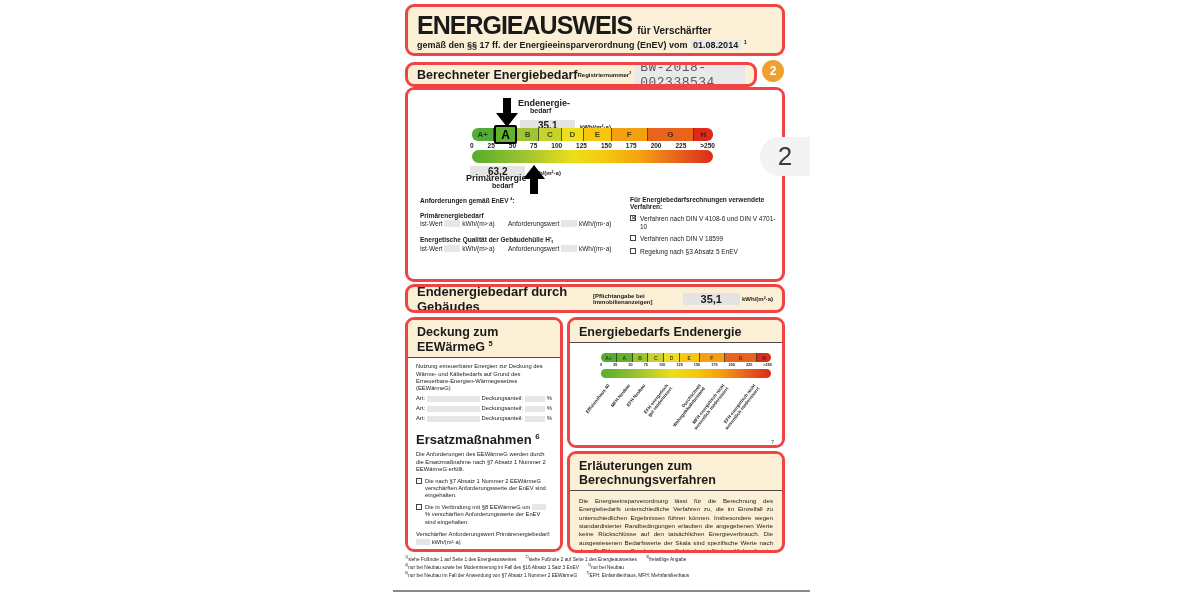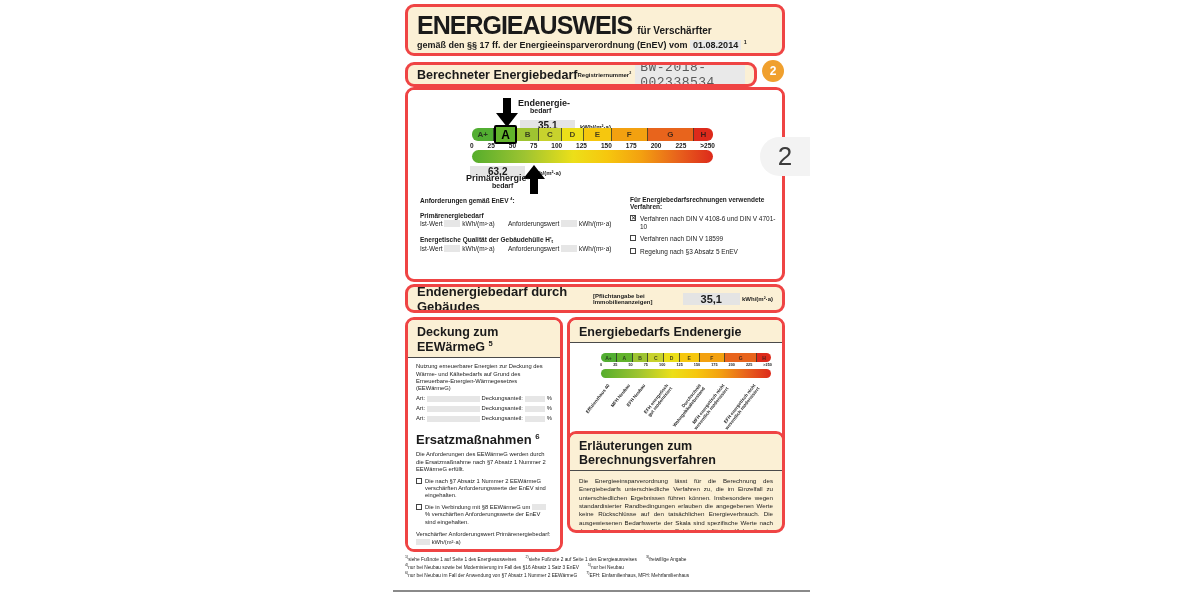--- a/index.html
+++ b/index.html
@@ -76,21 +76,21 @@
   #comp-box { left:567px; top:317px; width:218px; height:131px; }
   #comp-box .body { position:relative; background:#fff; height:104px; }
   .band.small { height:9px; }
   .band.small .seg { font-size:5px; }
   .ticks.small { font-size:3.8px; }
   .grad.small { height:9px; border-radius:4.5px; }
   .rot-label { position:absolute; font-size:4.6px; font-weight:bold; white-space:pre-line; text-align:right; transform:rotate(-52deg); transform-origin:100% 0; line-height:1.15; color:#222; }
   .corner-fn { position:absolute; right:8px; bottom:2px; font-size:5px; color:#333; }
 
   
-  #expl-box { left:567px; top:431px; width:218px; height:102px; }
+  #expl-box { left:567px; top:451px; width:218px; height:102px; }
   #expl-box .body { padding:6px 9px; font-size:6.2px; line-height:1.35; text-align:justify; }
 
   
   #footnotes { left:405px; top:555px; width:340px; font-size:4.8px; color:#222; }
   #footnotes .fl { display:flex; gap:9px; margin-bottom:1.5px; }
   #footnotes sup { font-size:3.6px; }
 
   
   #page-tab { left:760px; top:137px; width:50px; height:39px; background:#f3f3f3; border-radius:20px 0 0 20px; display:flex; align-items:center; justify-content:center; font-size:26px; color:#3c3c3c; z-index:5; }
   #bottom-rule { left:393px; top:590px; width:417px; height:2px; background:#8a8a8a; }

